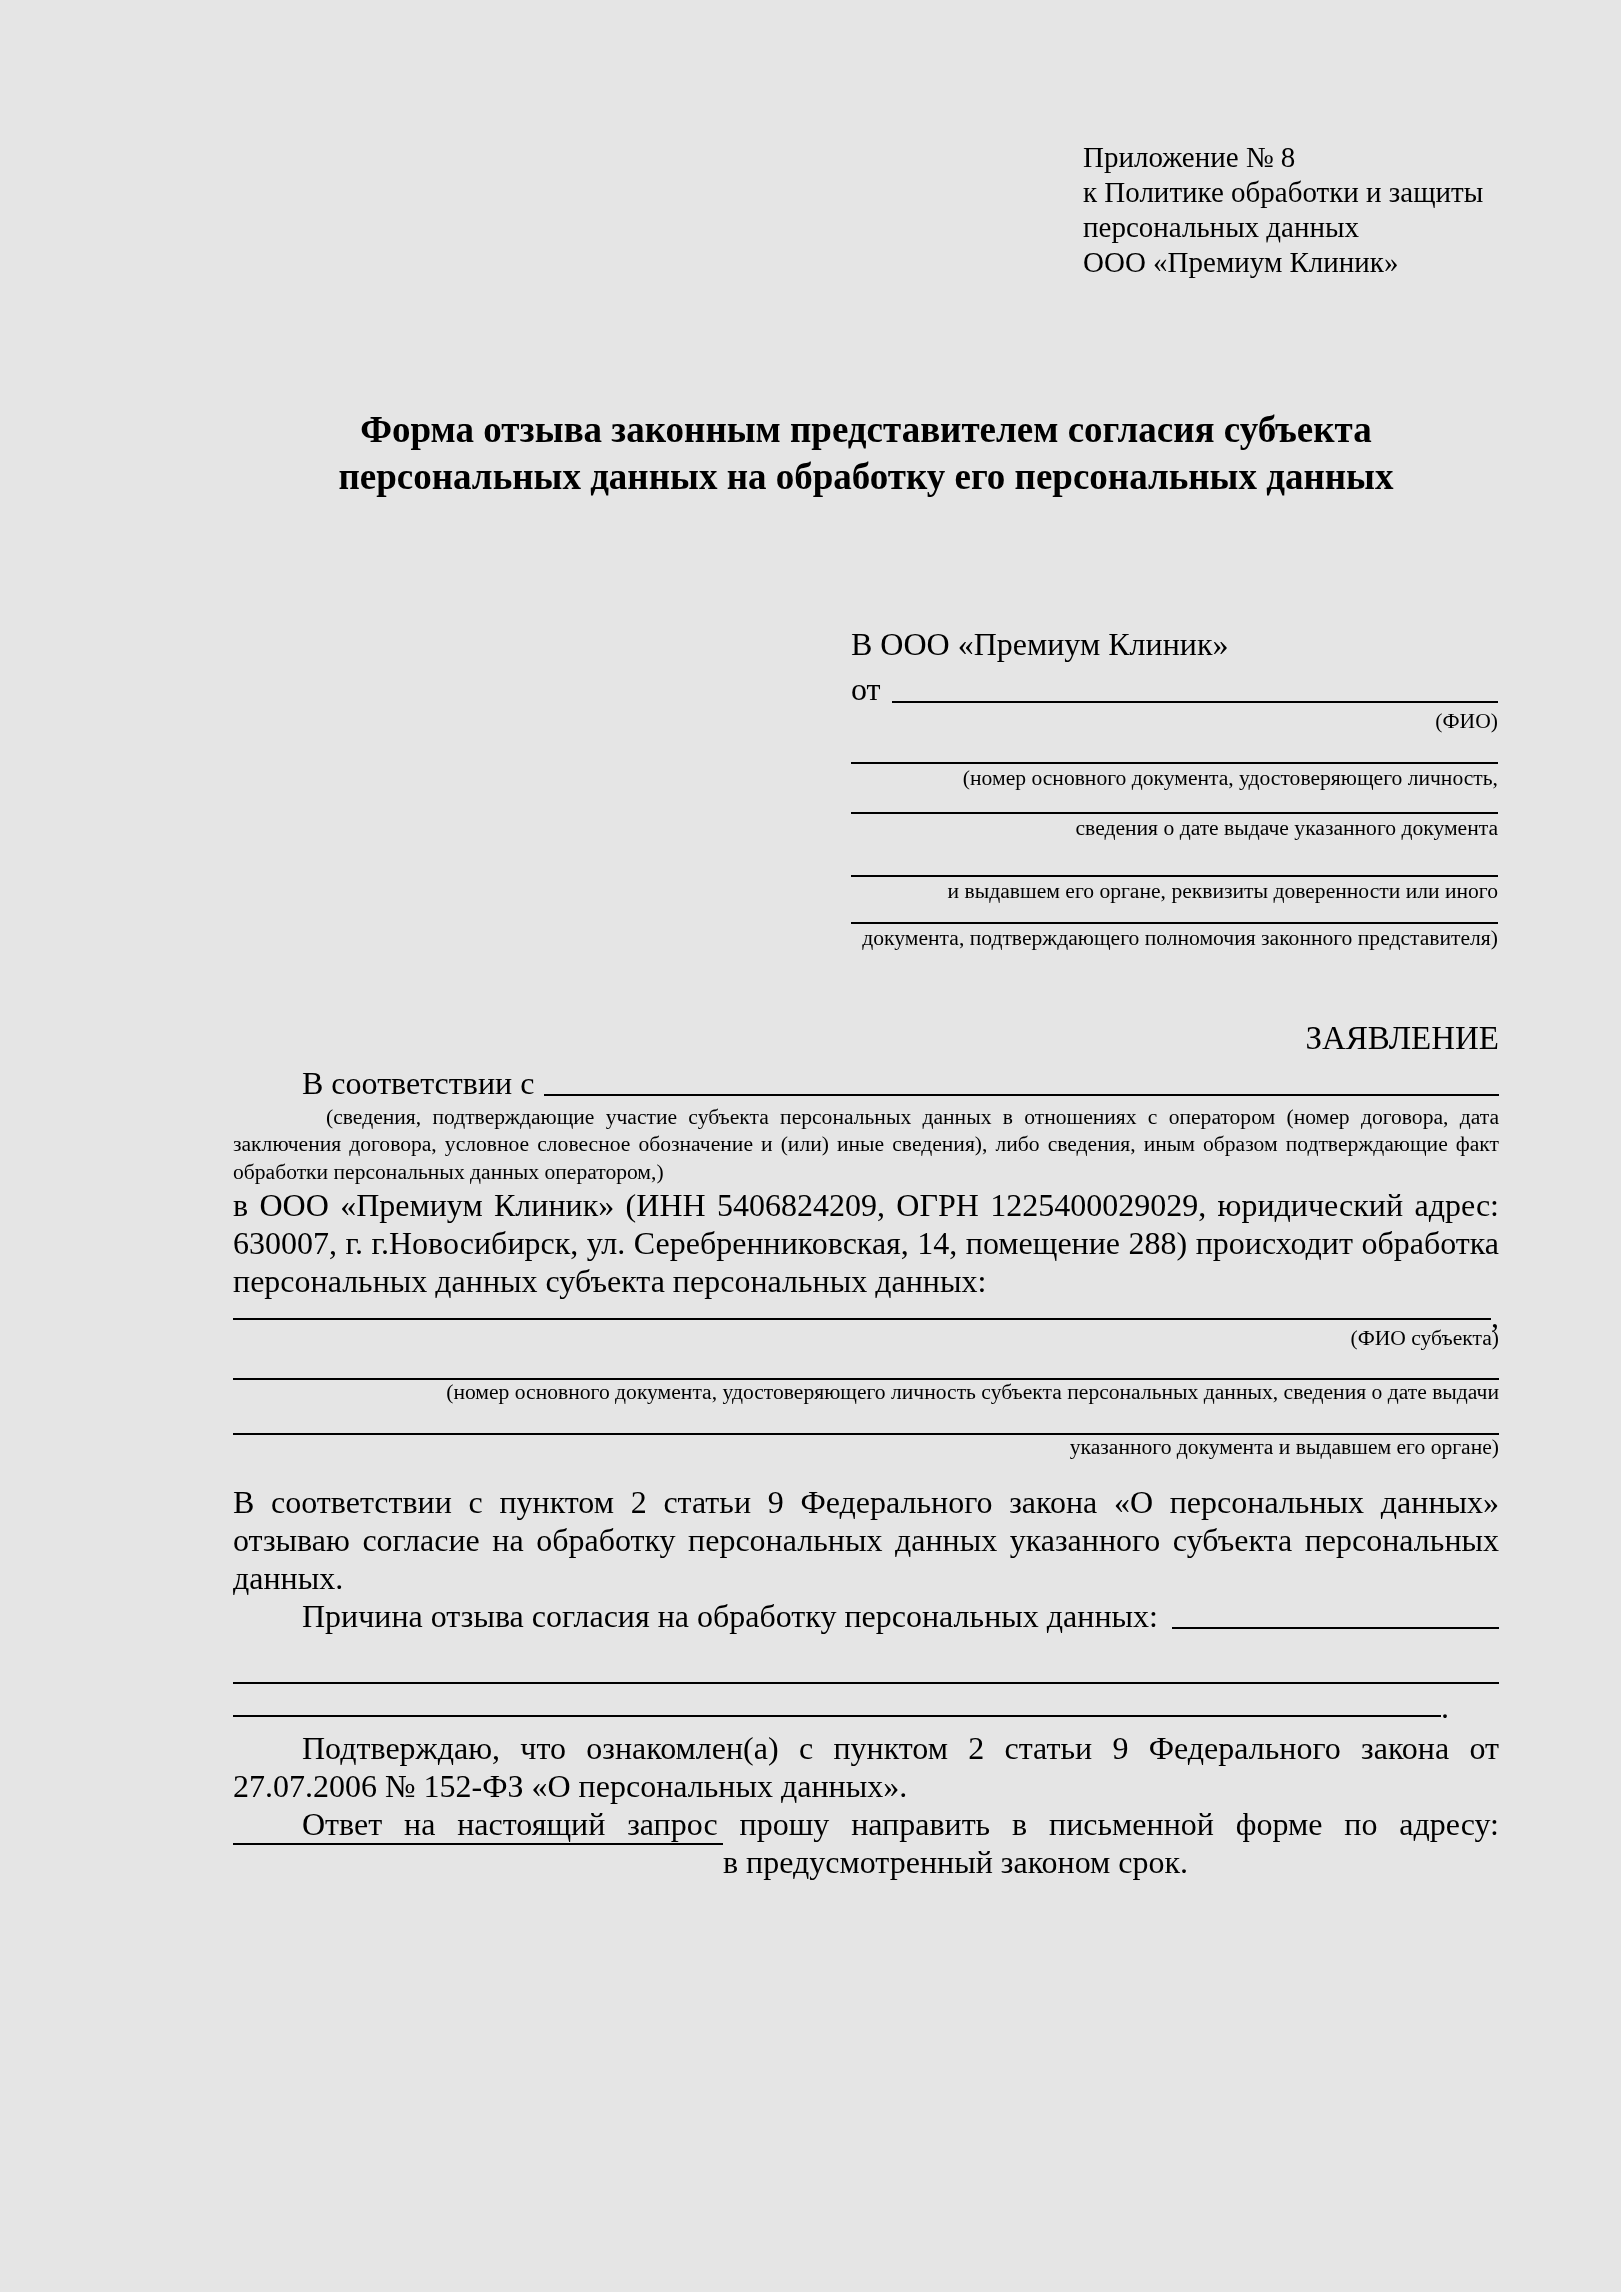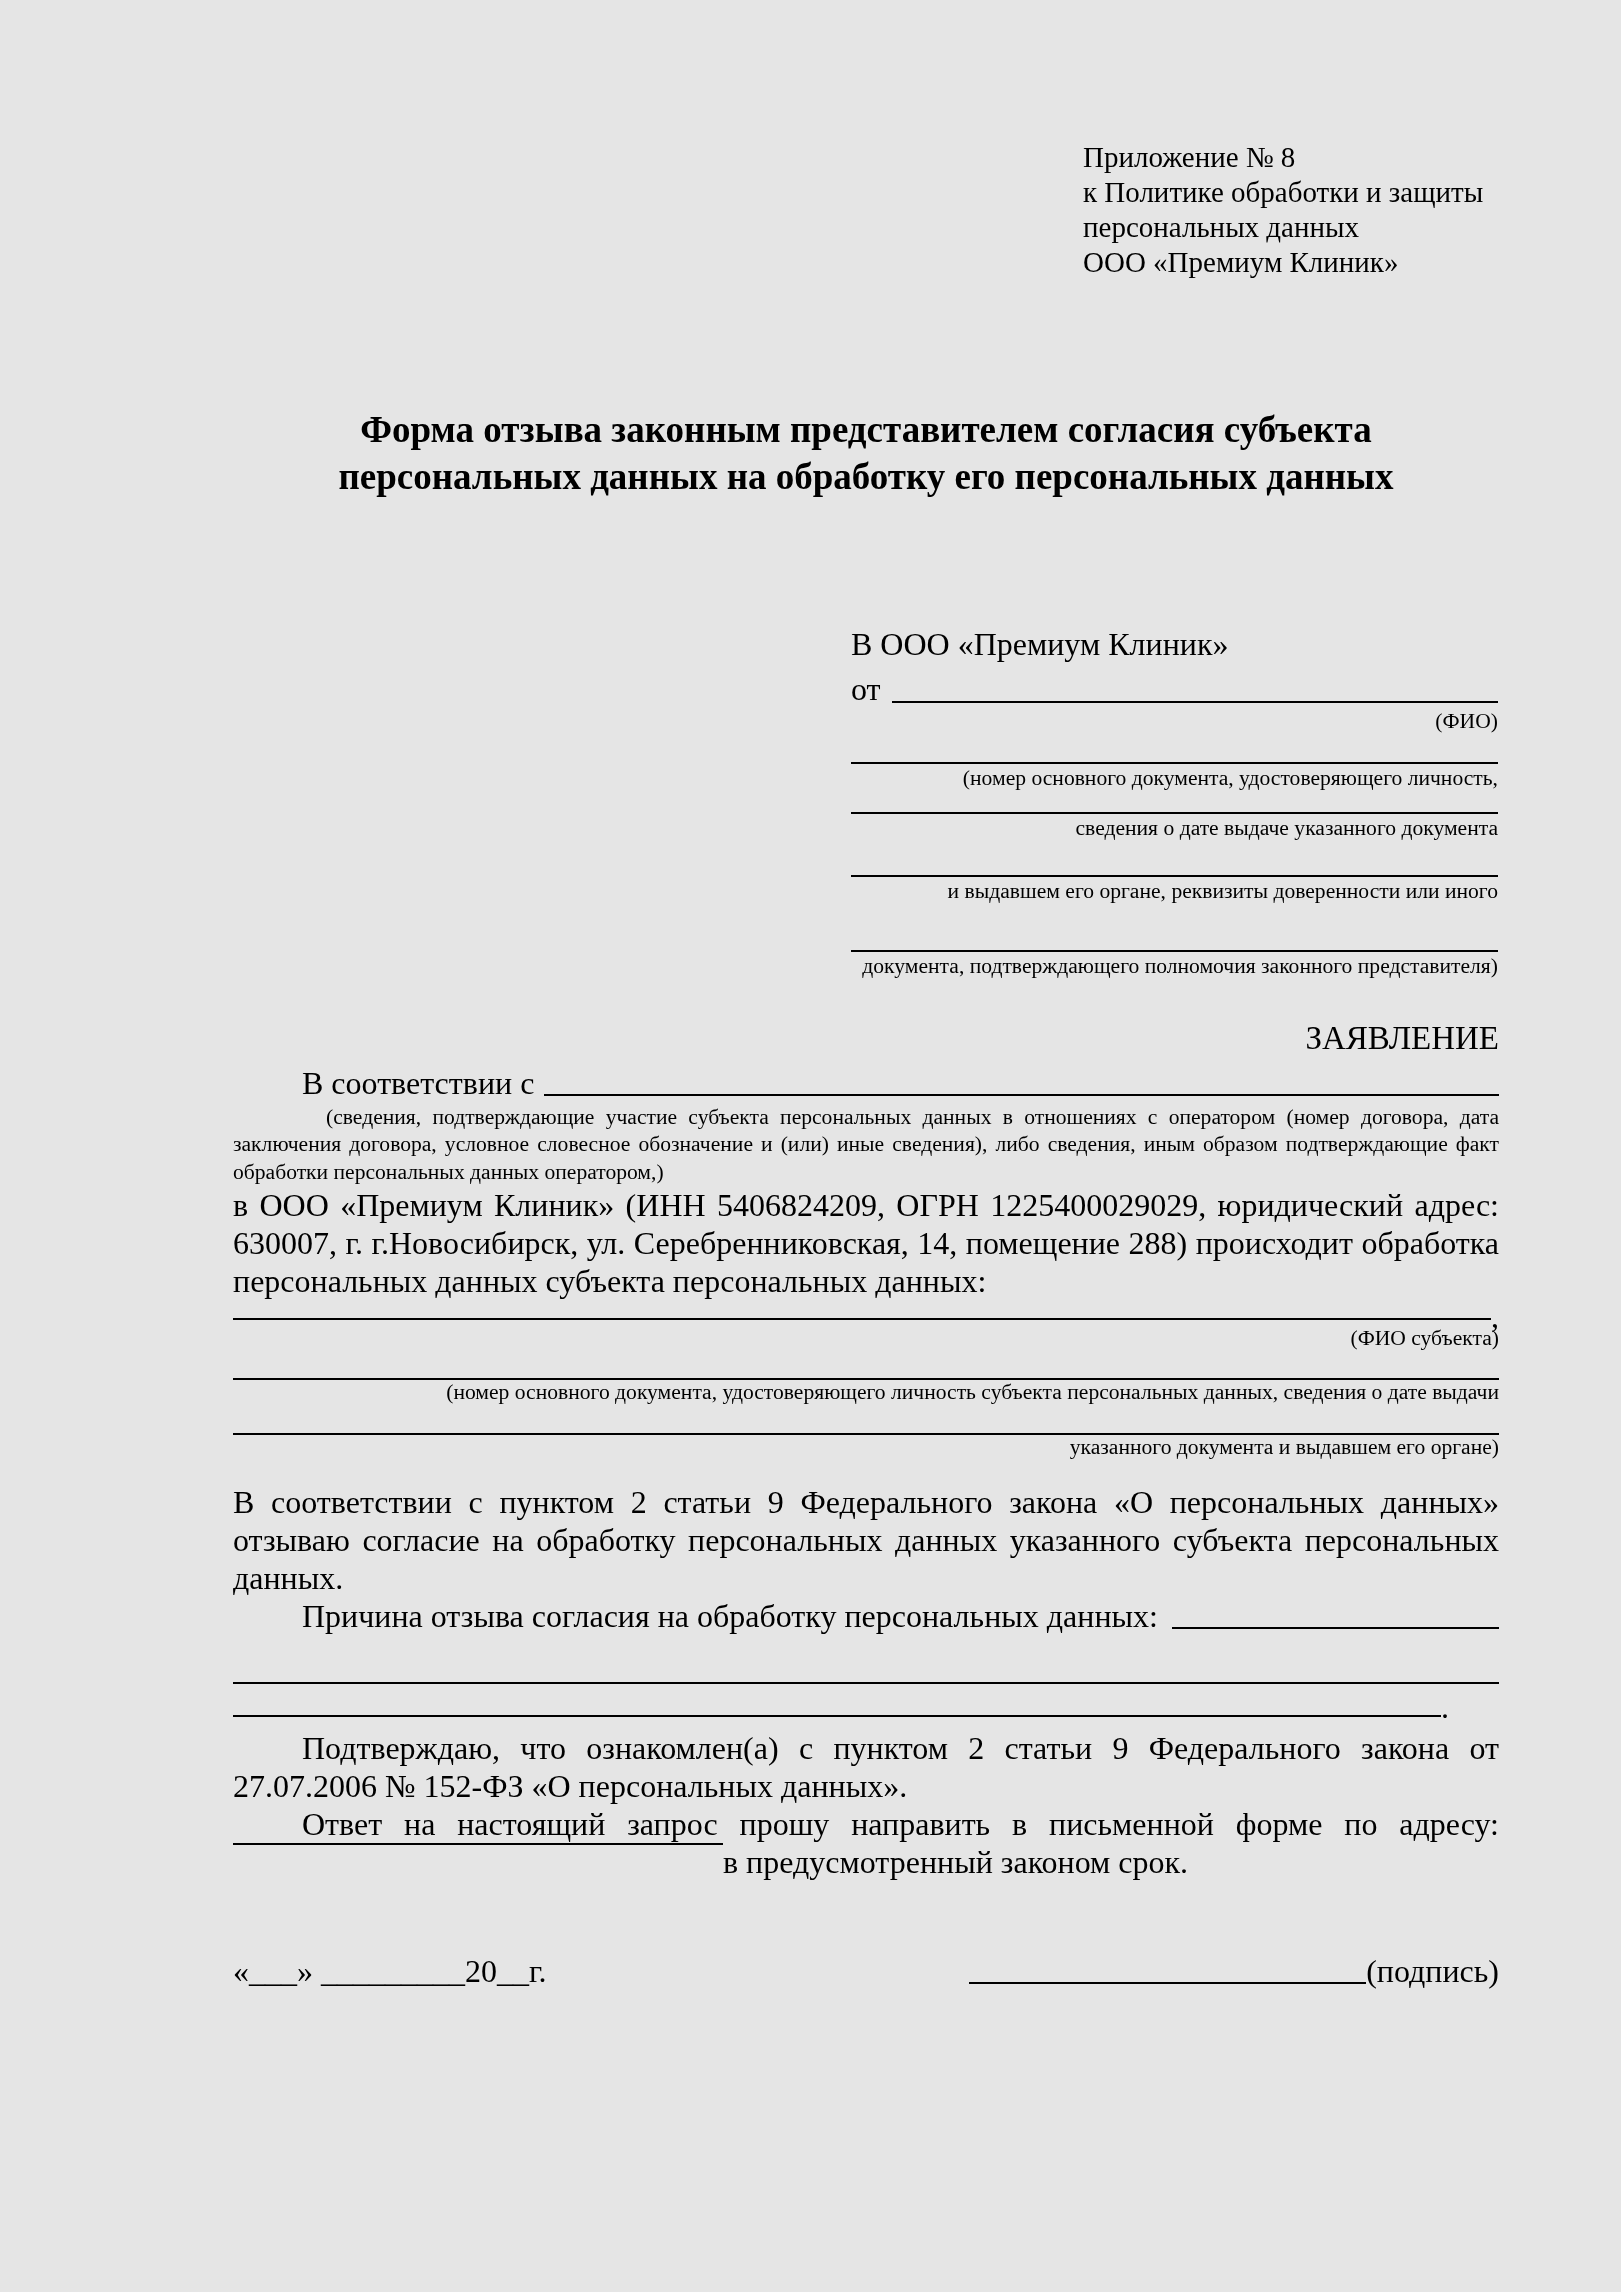--- a/index.html
+++ b/index.html
@@ -25,21 +25,21 @@
   }
 
   
   .applicant { position:absolute; left:851px; top:625px; width:647px; font-size:32px; line-height:39px; }
   .from-row { display:flex; align-items:flex-end; margin-top:5.9px; }
   .from-row .lbl { margin-right:11.8px; }
   .fill { flex:1 1 auto; border-bottom:2.9px solid #000; height:0; align-self:flex-end; margin-bottom:5.9px; }
   .uline { border-bottom:2.9px solid #000; height:0; }
   .cap { font-size:21.6px; line-height:25.5px; text-align:right; }
   .field-f1 { margin-top:27.4px; } .field-f1 .uline { margin-bottom:2px; }
-  .field-f2 { margin-top:21px; } .field-f3 { margin-top:33px; } .field-f4 { margin-top:46px; }
+  .field-f2 { margin-top:21px; } .field-f3 { margin-top:33px; } .field-f4 { margin-top:18px; }
   .field .uline { margin-bottom:2px; }
 
   
   .main { position:absolute; left:233px; top:1019px; width:1266px; font-size:32px; line-height:38px; }
   .heading { text-align:right; font-size:33px; line-height:39px; }
   .according { display:flex; align-items:flex-end; padding-left:69px; margin-top:5.9px; }
   .according .pre { white-space:nowrap; margin-right:9.8px; }
   .note { font-size:21.6px; line-height:27.4px; text-align:justify; text-indent:93px; margin-top:2px; }
   .para { text-align:justify; }
   .blank-row { display:flex; align-items:flex-end; margin-top:7.8px; }
@@ -150,23 +150,16 @@
     </div>
 
     <div class="confirm">Подтверждаю, что ознакомлен(а) с пунктом 2 статьи 9 Федерального закона от 27.07.2006 № 152-ФЗ «О персональных данных».</div>
 
     <div class="reply-first">Ответ на настоящий запрос прошу направить в письменной форме по адресу:</div>
     <div class="reply-second">
       <span class="uline"></span>
       <span class="suffix">в предусмотренный законом срок.</span>
     </div>
 
-    <div class="footer">
-      <span class="date-blank">«___» _________20__г.</span>
-      <span class="sig-group">
-        <span class="uline"></span>
-        <span class="sig-cap">(подпись)</span>
-      </span>
-    </div>
   </div>
 
 </div>
 
 
 </body></html>

